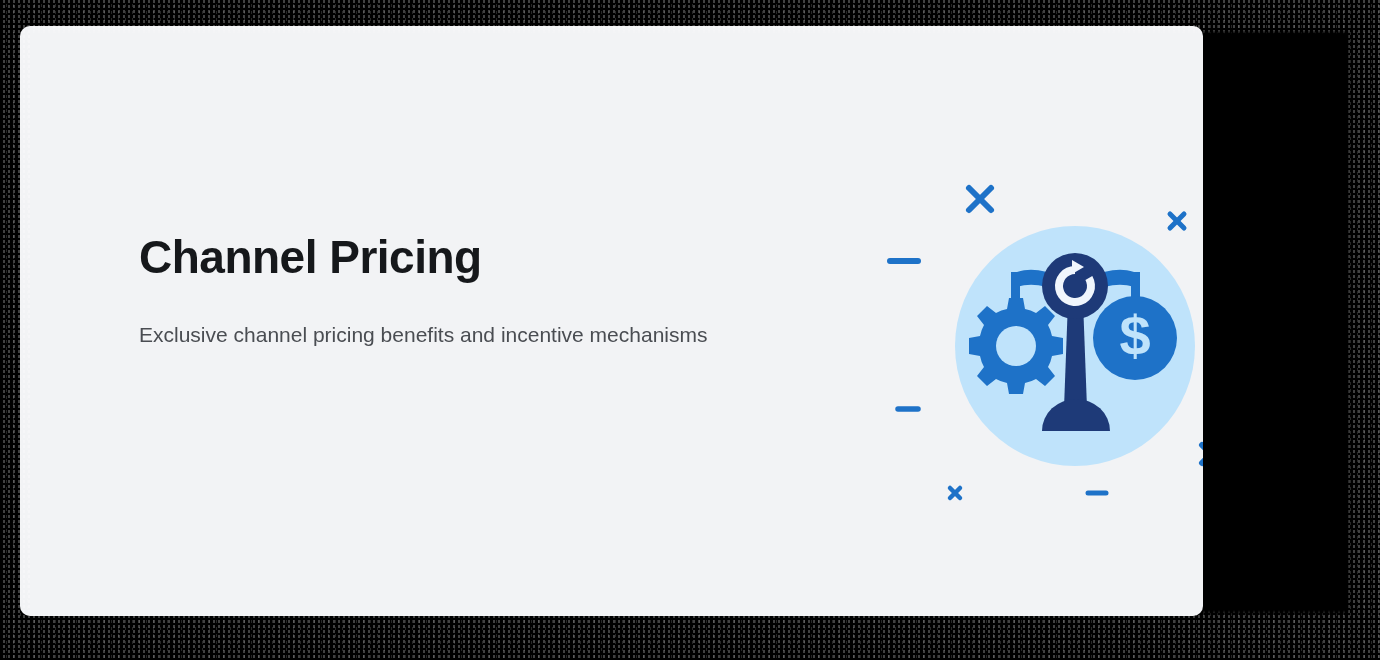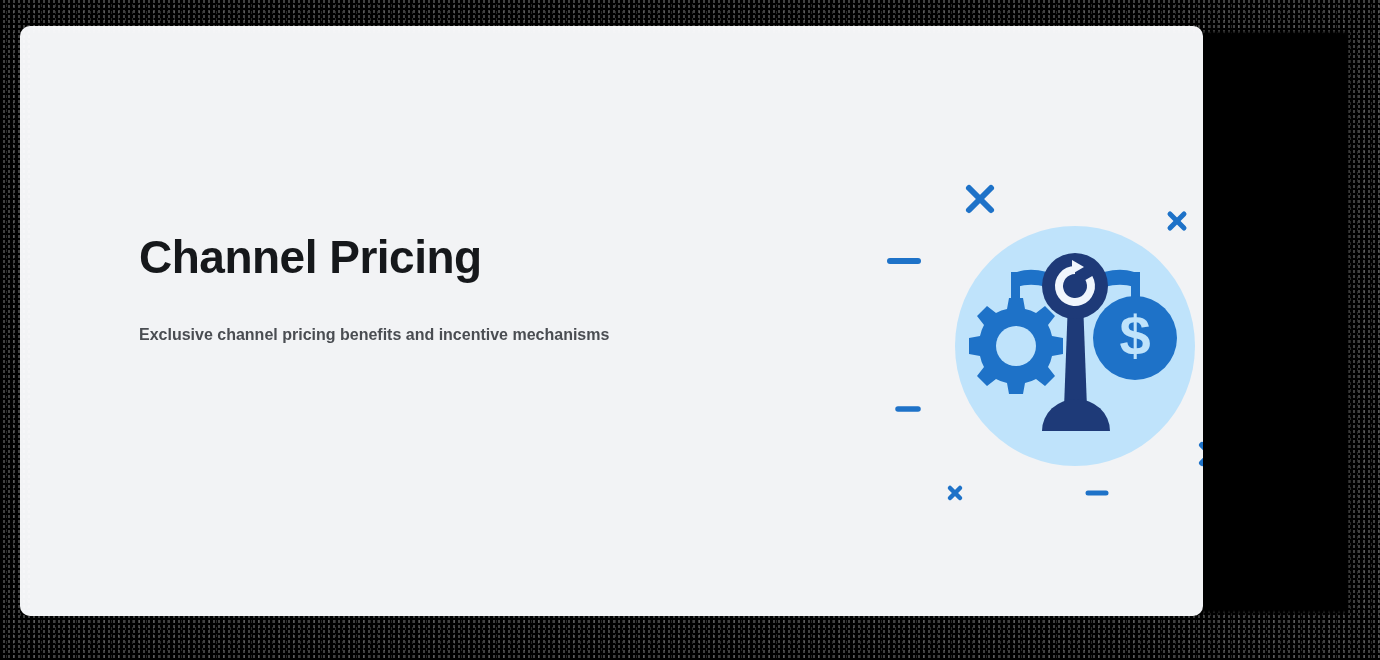--- a/index.html
+++ b/index.html
@@ -68,23 +68,23 @@
     margin: 0;
     font-size: 46px;
     line-height: 1.1;
     font-weight: 700;
     letter-spacing: -0.5px;
     color: #16181b;
     font-family: "Liberation Sans", sans-serif;
   }
   #page-subtitle {
     margin: 31px 0 0 0;
-    font-size: 16px;
+    font-size: 21px;
     line-height: 42px;
-    font-weight: 700;
+    font-weight: 400;
     color: #4a4d52;
     max-width: 570px;
     font-family: "Liberation Sans", sans-serif;
   }
 
   
   #illustration {
     position: absolute;
     left: 860px;
     top: 120px;

